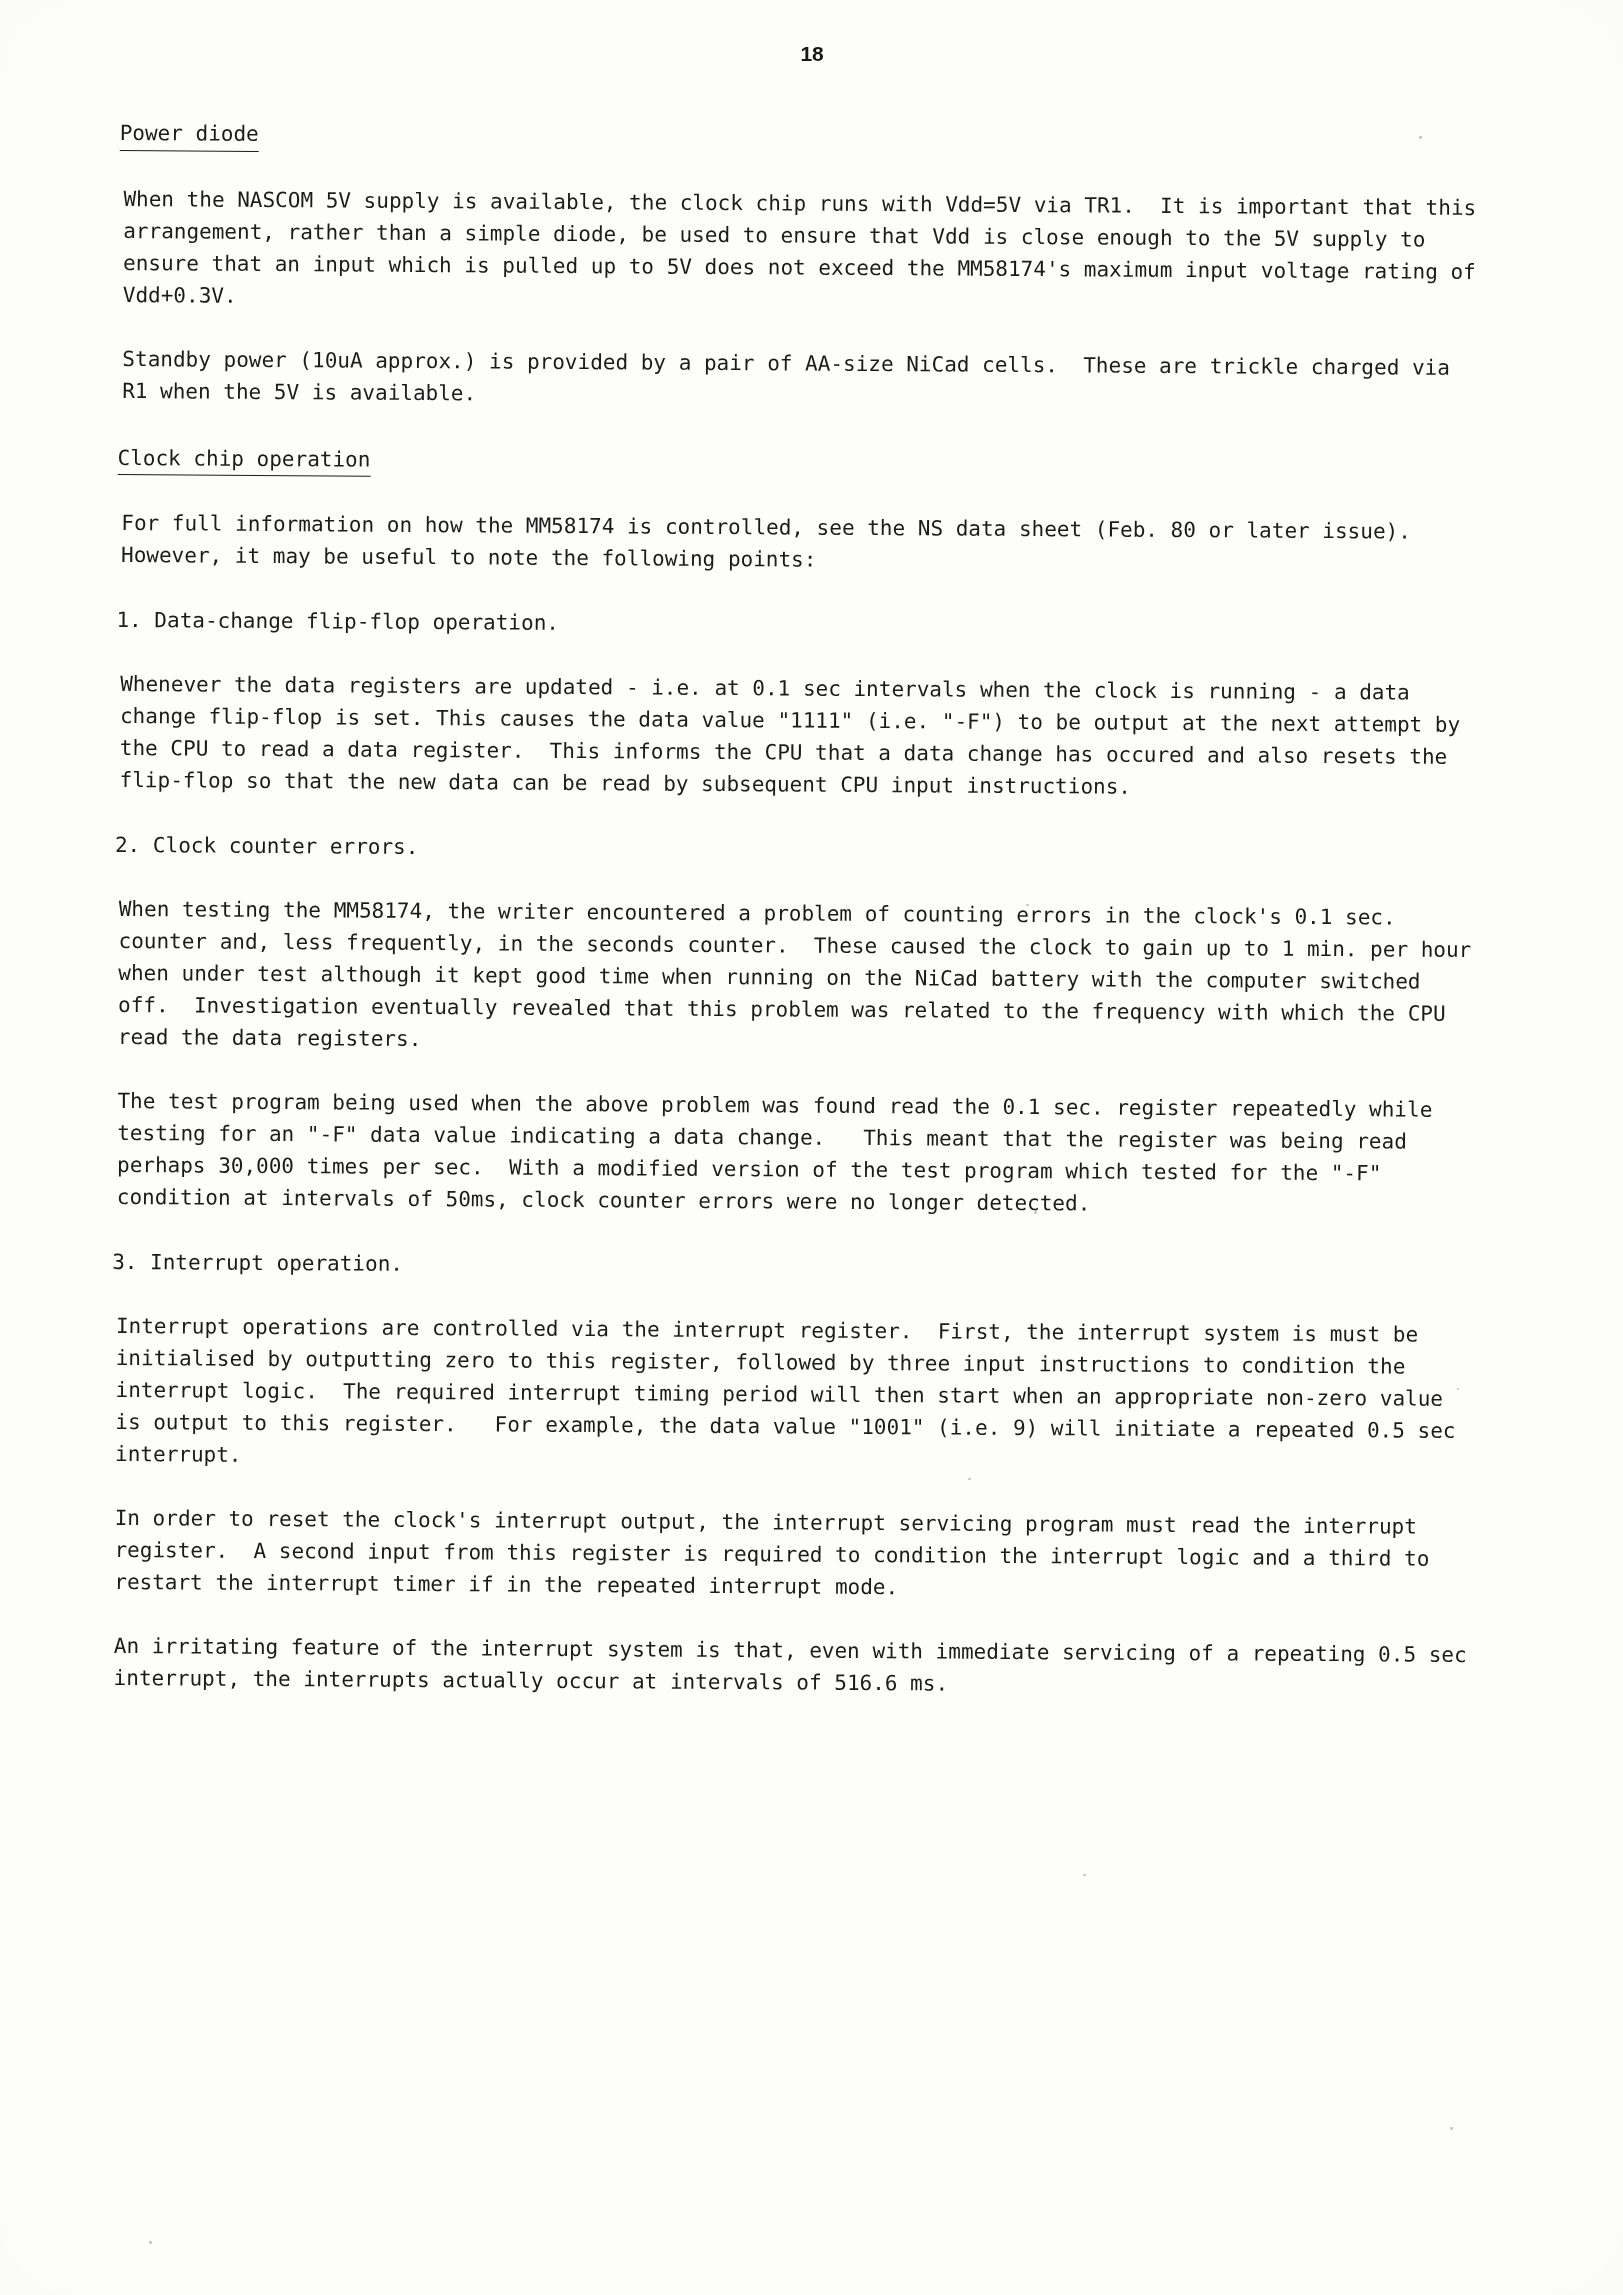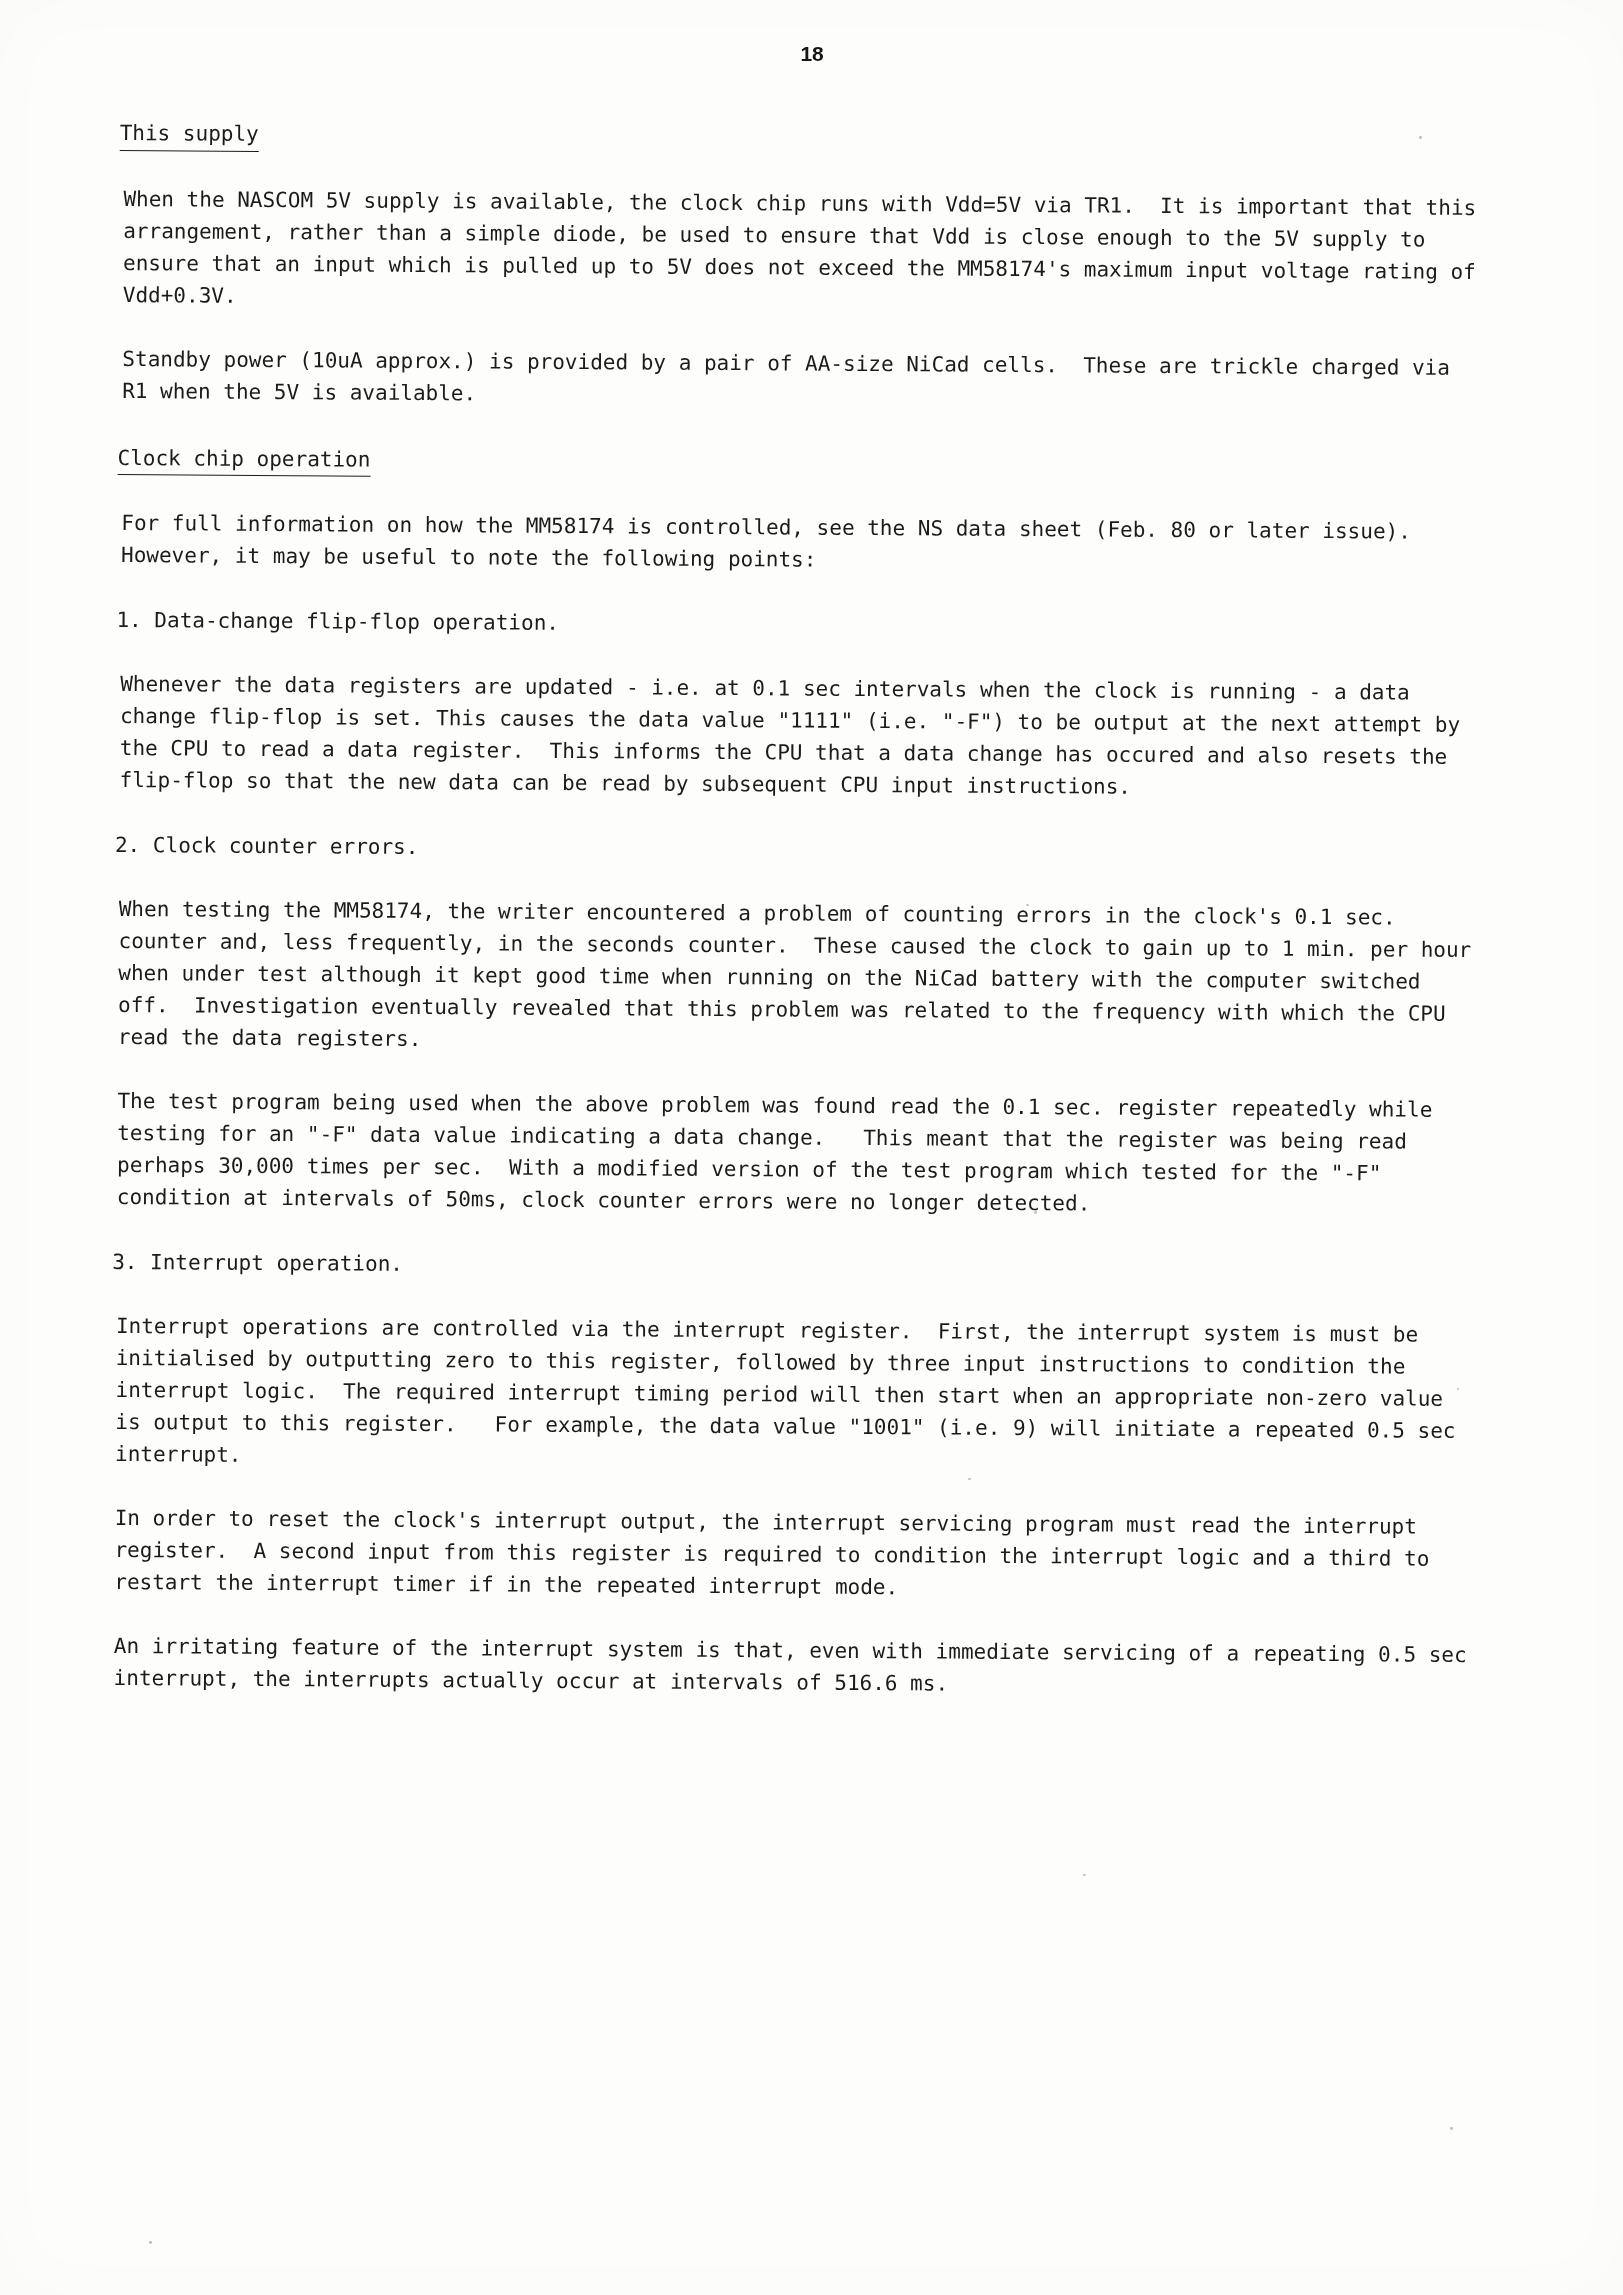--- a/index.html
+++ b/index.html
@@ -84,21 +84,21 @@
   }
 </style>
 </head>
 <body>
 
 <div class="page">
 
   <div class="page-number">18</div>
 
   <div class="typescript" id="typescript">
-      <div class="heading-row"><span class="heading">This supply</span></div>
+      <div class="heading-row"><span class="heading">Power diode</span></div>
       <div class="gap-sm"></div>
       <div class="para">When the NASCOM 5V supply is available, the clock chip runs with Vdd=5V via TR1.  It is important that this arrangement, rather than a simple diode, be used to ensure that Vdd is close enough to the 5V supply to ensure that an input which is pulled up to 5V does not exceed the MM58174's maximum input voltage rating of Vdd+0.3V.</div>
       <div class="gap-sm"></div>
       <div class="para">Standby power (10uA approx.) is provided by a pair of AA-size NiCad cells.  These are trickle charged via R1 when the 5V is available.</div>
       <div class="gap-lg"></div>
       <div class="heading-row"><span class="heading">Clock chip operation</span></div>
       <div class="gap-sm"></div>
       <div class="para">For full information on how the MM58174 is controlled, see the NS data sheet (Feb. 80 or later issue).  However, it may be useful to note the following points:</div>
       <div class="gap-md"></div>
       <div class="item">1. Data-change flip-flop operation.</div>

